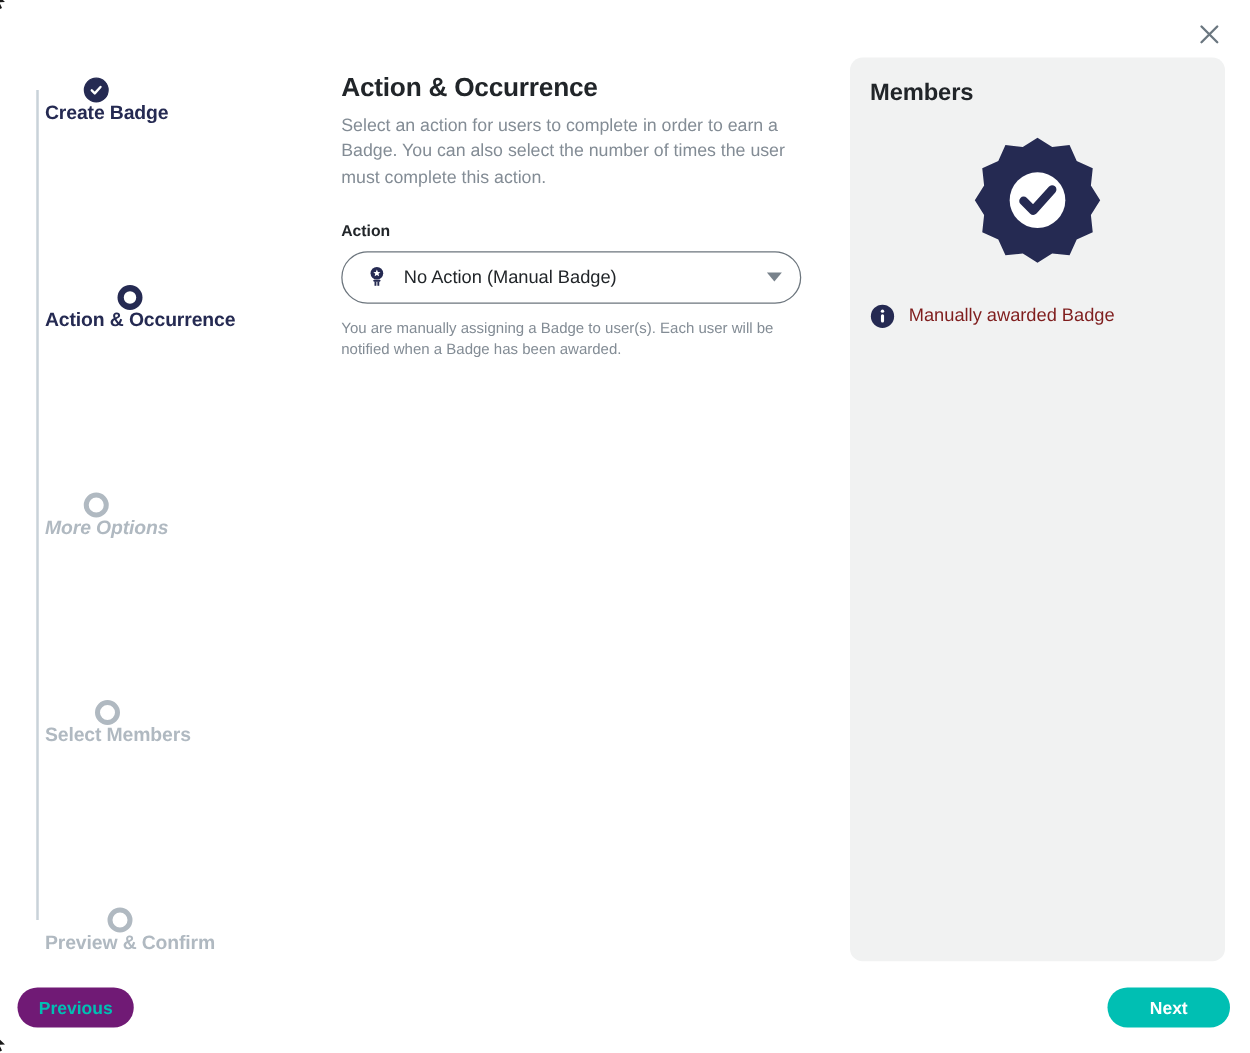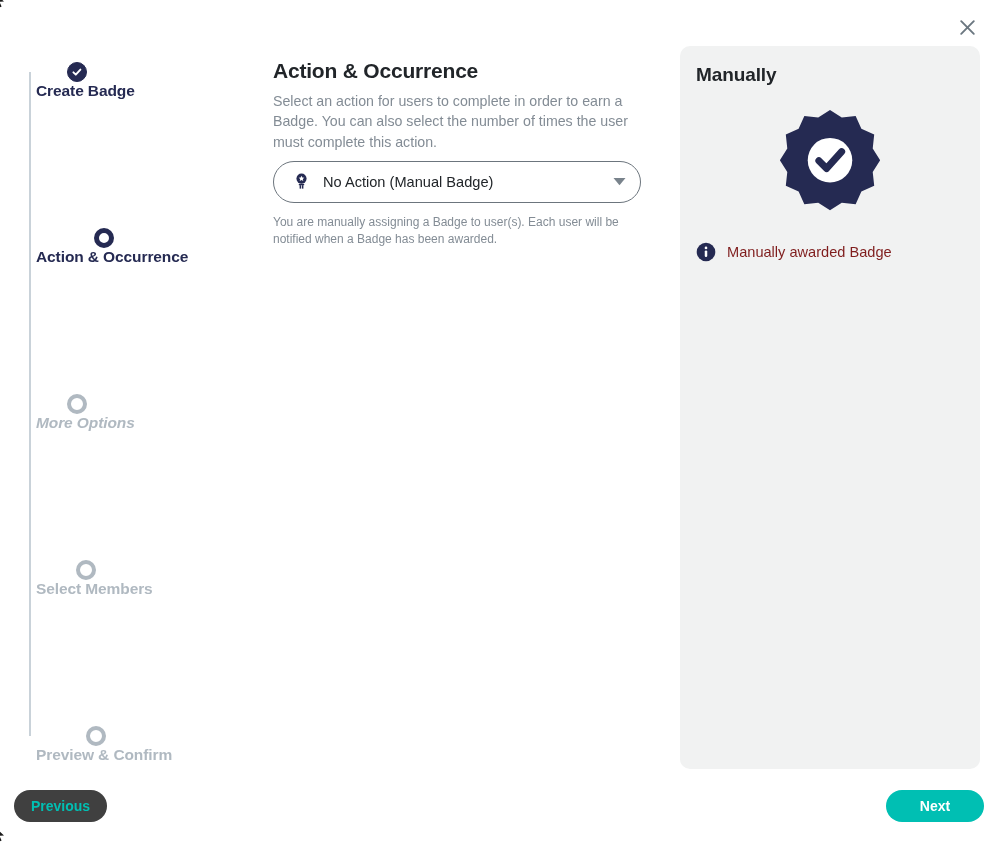--- a/index.html
+++ b/index.html
@@ -216,21 +216,21 @@
 
   
   .btn-prev {
     position: absolute;
     left: 14px;
     top: 790px;
     height: 32px;
     padding: 0 17px;
     border: none;
     border-radius: 16px;
-    background: #404040;
+    background: #701a75;
     color: #00bfb3;
     font-family: "Liberation Sans", sans-serif;
     font-size: 14px;
     font-weight: bold;
     cursor: pointer;
   }
   .btn-next {
     position: absolute;
     left: 886px;
     top: 790px;
@@ -285,20 +285,21 @@
     <div class="step" style="position: absolute; top: 664px; left: 0px;">
       <div class="step-marker todo"></div>
       <span class="step-label off">Preview &amp; Confirm</span>
     </div>
   </div>
 
 <div class="main">
   <h1 class="main-title">Action &amp; Occurrence</h1>
   <p class="main-desc">Select an action for users to complete in order to earn a Badge. You can also select the number of times the user must complete this action.</p>
 
+  <div class="field-label">Action</div>
 
   <div class="select-box">
     <span class="select-icon">
       <svg width="19" height="19" viewBox="0 0 24 24" aria-hidden="true">
         <circle cx="12" cy="8.3" r="6.4" fill="#252a52"></circle>
         <polygon points="12,4.6 13.05,7.0 15.6,7.2 13.65,8.9 14.25,11.4 12,10.05 9.75,11.4 10.35,8.9 8.4,7.2 10.95,7.0" fill="#ffffff"></polygon>
         <rect x="8.6" y="14.8" width="6.8" height="2.0" rx="0.5" fill="#252a52"></rect>
         <rect x="9.6" y="16.6" width="1.9" height="4.4" fill="#252a52"></rect>
         <rect x="12.5" y="16.6" width="1.9" height="4.4" fill="#252a52"></rect>
       </svg>
@@ -308,21 +309,21 @@
       <svg width="13" height="9" viewBox="0 0 13 9" aria-hidden="true">
         <polygon points="0.5,1 12.5,1 6.5,8.2" fill="#79838c"></polygon>
       </svg>
     </span>
   </div>
 
   <div class="helper-text">You are manually assigning a Badge to user(s). Each user will be notified when a Badge has been awarded.</div>
 </div>
 
 <div class="preview">
-  <div class="preview-title">Manually</div>
+  <div class="preview-title">Members</div>
 
   <div class="badge-wrap">
     <span>
       <svg width="106" height="106" viewBox="0 0 100 100" aria-hidden="true">
         <polygon fill="#252a52" points="
           50,2 61.1,9.0 74.2,7.6 79.6,19.6 91.7,25.0 90.3,38.1 97.3,49.2
           90.3,60.3 91.7,73.4 79.6,78.8 74.2,90.8 61.1,89.4 50,96.4
           38.9,89.4 25.8,90.8 20.4,78.8 8.3,73.4 9.7,60.3 2.7,49.2
           9.7,38.1 8.3,25.0 20.4,19.6 25.8,7.6 38.9,9.0"></polygon>
         <circle cx="50" cy="49.2" r="21" fill="#ffffff"></circle>

